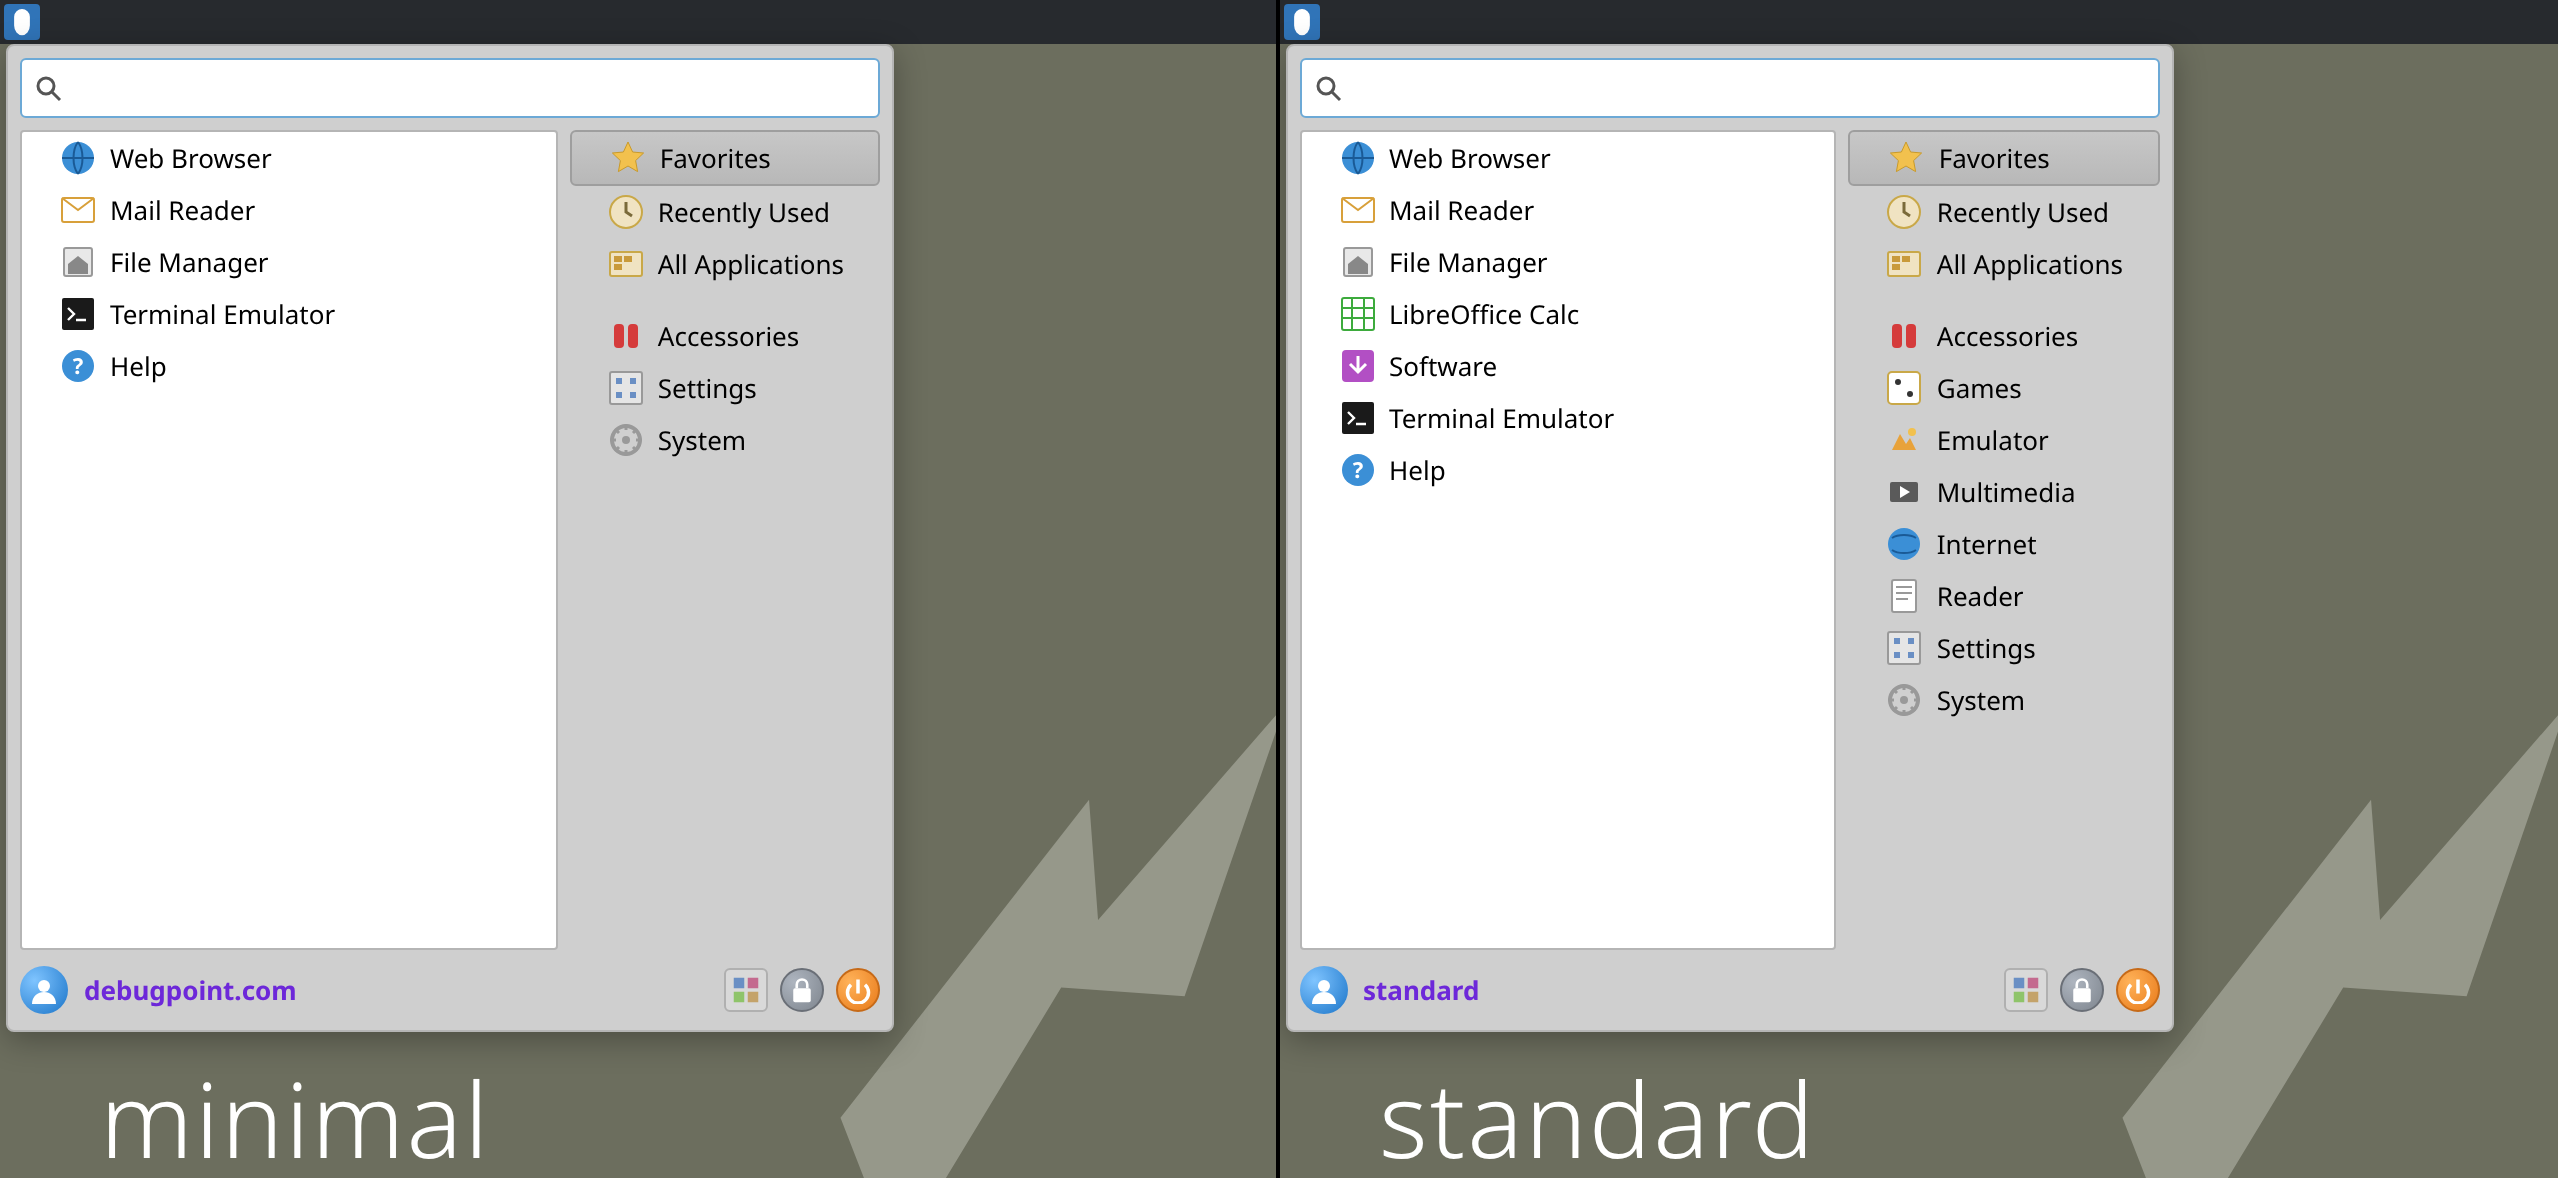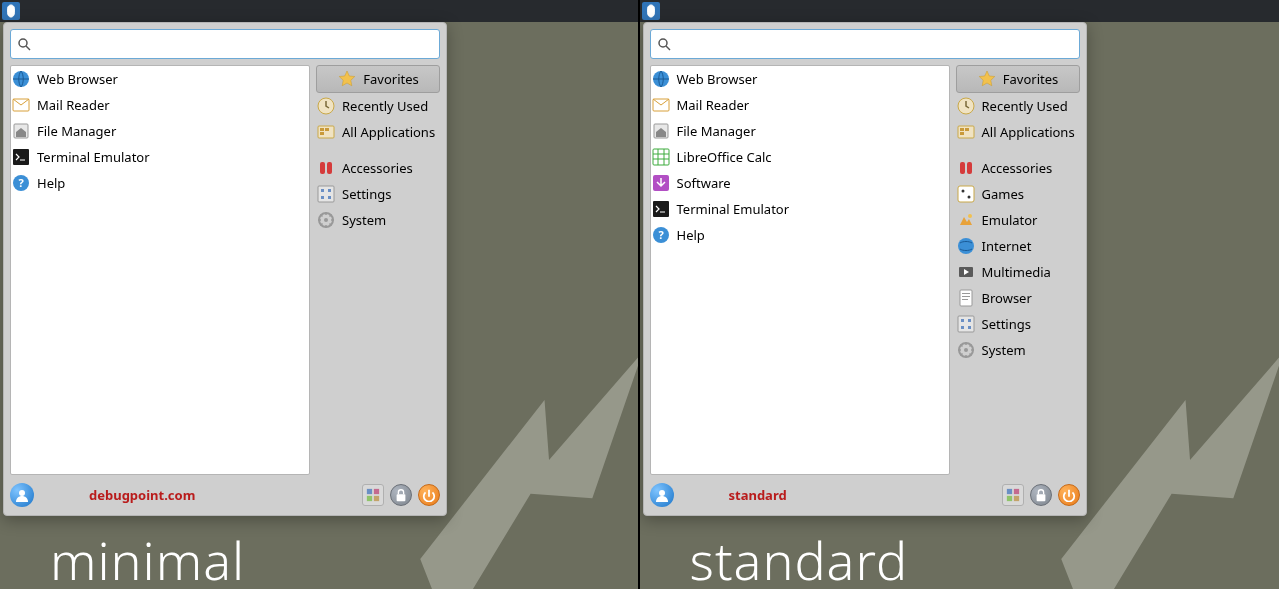--- a/index.html
+++ b/index.html
@@ -97,36 +97,35 @@
     height: 410px;
     background: #fff;
     border: 1px solid #b5b5b5;
     border-radius: 2px;
     overflow: hidden;
   }
   .apps .item, .cats .item {
     display: flex;
     align-items: center;
     height: 26px;
-    padding: 0 0;
+    padding: 0 18px;
     gap: 6px;
     cursor: pointer;
     white-space: nowrap;
   }
   .cats {
     flex: 1;
     display: flex;
     flex-direction: column;
   }
   .cats .item.selected {
     background: linear-gradient(#c7c7c7,#b8b8b8);
     border: 1px solid #9e9e9e;
     border-radius: 3px;
     height: 28px;
-    justify-content: center;
   }
   .cats .divider {
     height: 10px;
   }
   .icon-box {
     width: 20px; height: 20px;
     display: flex;
     align-items: center; justify-content: center;
     flex-shrink: 0;
   }
@@ -138,21 +137,21 @@
     height: 28px;
     gap: 8px;
   }
   .avatar {
     width: 24px; height: 24px;
     border-radius: 50%;
     background: radial-gradient(circle at 30% 30%, #7fc4ff, #1a74c8);
     display: flex; align-items:center; justify-content:center;
   }
   .avatar svg { width:14px; height:14px; fill:#fff; }
-  .username { font-weight: bold; color:#b91c1c;margin-left:47px; }
+  .username { font-weight: bold; color:#6d28d9; }
   .footer-spacer { flex: 1; }
   .footer-icons { display:flex; gap:6px; }
   .fbtn {
     width:22px; height:22px;
     border-radius:3px;
     display:flex; align-items:center; justify-content:center;
     background: #d9d9d9;
     border:1px solid #b0b0b0;
     cursor:pointer;
   }
@@ -553,40 +552,40 @@
             <span class="icon-box">
               <svg viewBox="0 0 18 18">
                 <use href="#i-graphics"></use>
               </svg>
             </span>
             <span>Emulator</span>
           </div>
           <div class="item">
             <span class="icon-box">
               <svg viewBox="0 0 18 18">
+                <use href="#i-multimedia"></use>
+              </svg>
+            </span>
+            <span>Multimedia</span>
+          </div>
+          <div class="item">
+            <span class="icon-box">
+              <svg viewBox="0 0 18 18">
                 <use href="#i-internet"></use>
               </svg>
             </span>
             <span>Internet</span>
           </div>
           <div class="item">
             <span class="icon-box">
               <svg viewBox="0 0 18 18">
-                <use href="#i-multimedia"></use>
-              </svg>
-            </span>
-            <span>Multimedia</span>
-          </div>
-          <div class="item">
-            <span class="icon-box">
-              <svg viewBox="0 0 18 18">
                 <use href="#i-office"></use>
               </svg>
             </span>
-            <span>Browser</span>
+            <span>Reader</span>
           </div>
           <div class="item">
             <span class="icon-box">
               <svg viewBox="0 0 18 18">
                 <use href="#i-settings"></use>
               </svg>
             </span>
             <span>Settings</span>
           </div>
           <div class="item">

